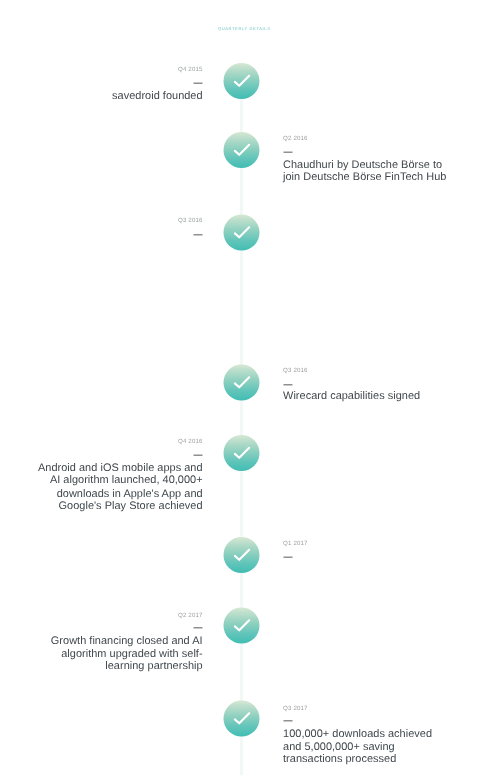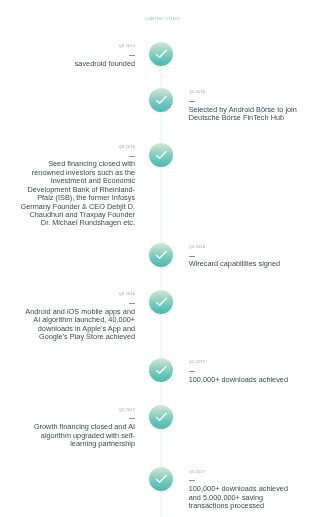--- a/index.html
+++ b/index.html
@@ -48,33 +48,32 @@
   </div>
       <div class="item" style="top: 100.2px;">
     <div class="dot">
       <svg width="24" height="24" viewBox="0 0 24 24" aria-hidden="true">
         <path d="M7.6 12.6 L10.5 15.2 L17.1 8.5" fill="none" stroke="#ffffff" stroke-width="1.4" stroke-linecap="round" stroke-linejoin="round"></path>
       </svg>
     </div>
     <div class="txt right">
       <div class="q">Q2 2016</div>
       <div class="dash"><i></i></div>
-      <div class="body">Selected by Android Börse to join Deutsche Börse FinTech Hub</div>
+      <div class="body">Chaudhuri by Deutsche Börse to join Deutsche Börse FinTech Hub</div>
     </div>
   </div>
       <div class="item" style="top: 154.6px;">
     <div class="dot">
       <svg width="24" height="24" viewBox="0 0 24 24" aria-hidden="true">
         <path d="M7.6 12.6 L10.5 15.2 L17.1 8.5" fill="none" stroke="#ffffff" stroke-width="1.4" stroke-linecap="round" stroke-linejoin="round"></path>
       </svg>
     </div>
     <div class="txt left">
       <div class="q">Q3 2016</div>
       <div class="dash"><i></i></div>
-      <div class="body">Seed financing closed with renowned investors such as the Investment and Economic Development Bank of Rheinland-Pfalz (ISB), the former Infosys Germany Founder &amp; CEO Debjit D. Chaudhuri and Traxpay Founder Dr. Michael Rundshagen etc.</div>
     </div>
   </div>
       <div class="item" style="top: 254.6px;">
     <div class="dot">
       <svg width="24" height="24" viewBox="0 0 24 24" aria-hidden="true">
         <path d="M7.6 12.6 L10.5 15.2 L17.1 8.5" fill="none" stroke="#ffffff" stroke-width="1.4" stroke-linecap="round" stroke-linejoin="round"></path>
       </svg>
     </div>
     <div class="txt right">
       <div class="q">Q3 2016</div>
@@ -96,21 +95,20 @@
   </div>
       <div class="item" style="top: 370.1px;">
     <div class="dot">
       <svg width="24" height="24" viewBox="0 0 24 24" aria-hidden="true">
         <path d="M7.6 12.6 L10.5 15.2 L17.1 8.5" fill="none" stroke="#ffffff" stroke-width="1.4" stroke-linecap="round" stroke-linejoin="round"></path>
       </svg>
     </div>
     <div class="txt right">
       <div class="q">Q1 2017</div>
       <div class="dash"><i></i></div>
-      <div class="body">100,000+ downloads achieved</div>
     </div>
   </div>
       <div class="item" style="top: 417.4px;">
     <div class="dot">
       <svg width="24" height="24" viewBox="0 0 24 24" aria-hidden="true">
         <path d="M7.6 12.6 L10.5 15.2 L17.1 8.5" fill="none" stroke="#ffffff" stroke-width="1.4" stroke-linecap="round" stroke-linejoin="round"></path>
       </svg>
     </div>
     <div class="txt left">
       <div class="q">Q2 2017</div>

